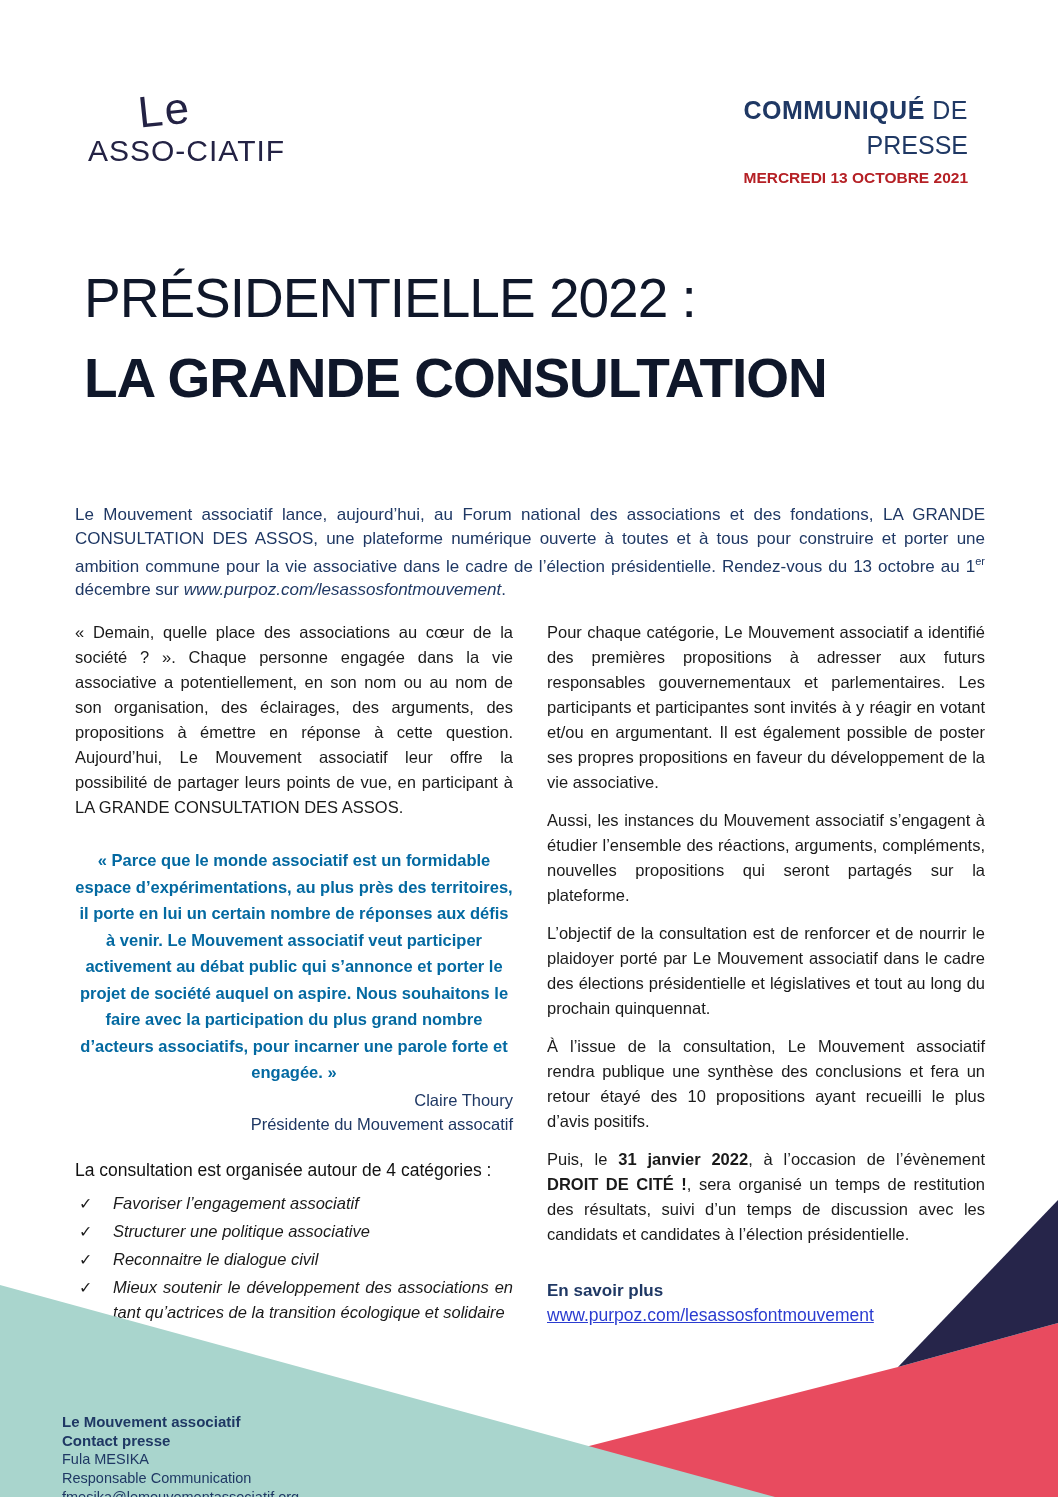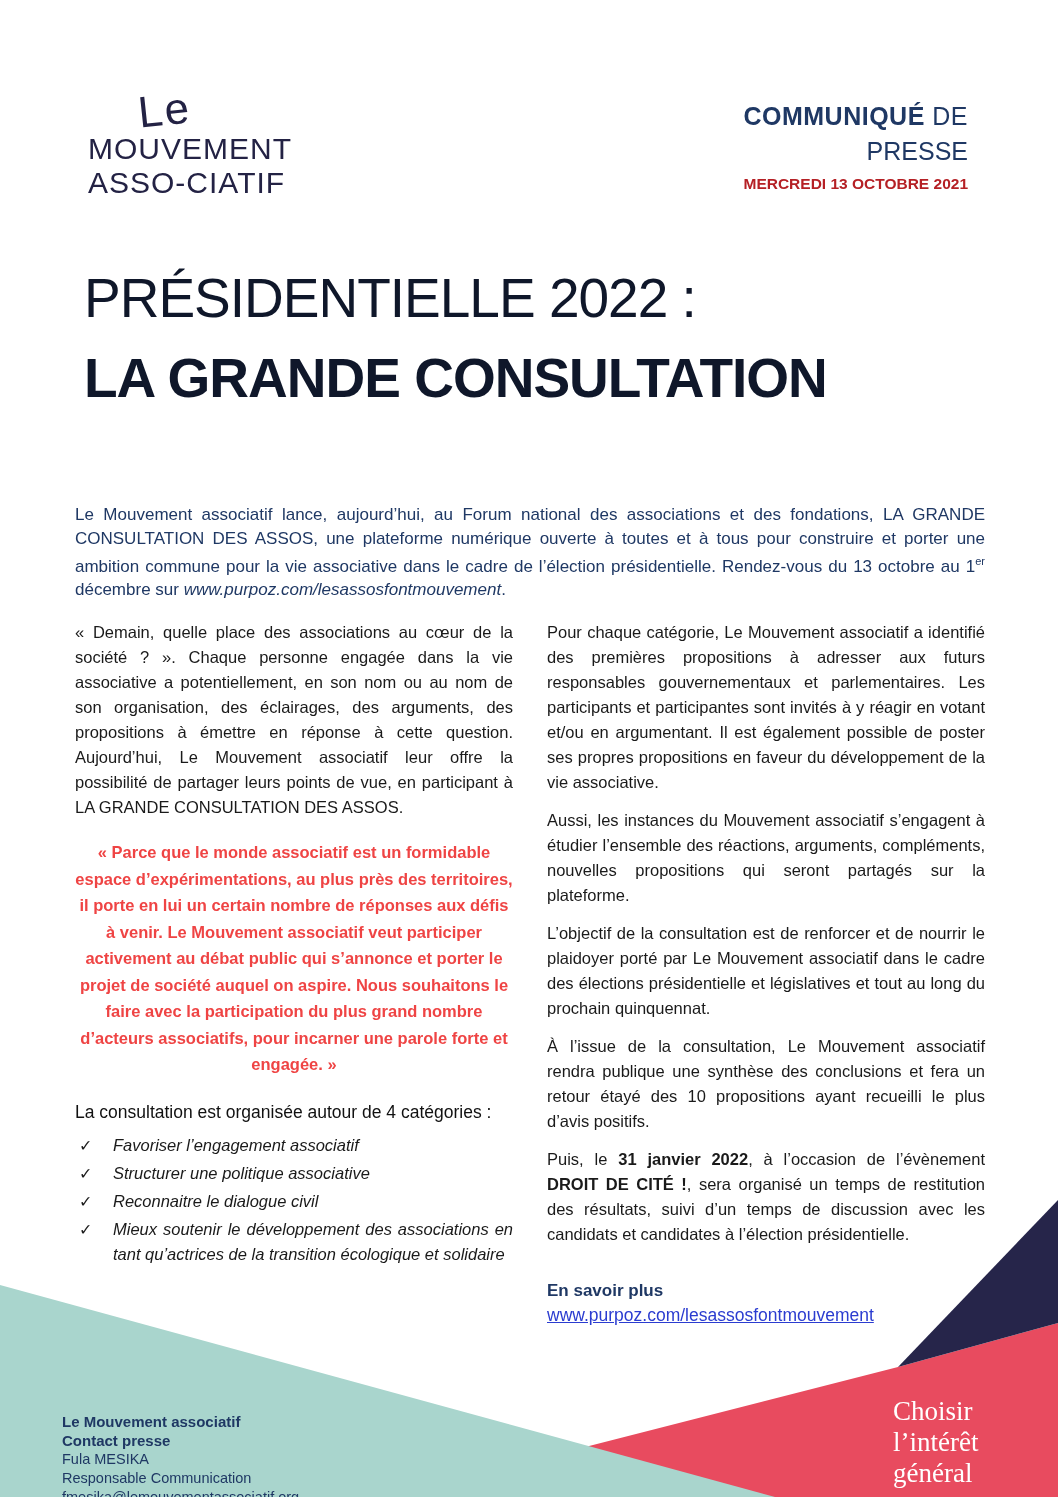--- a/index.html
+++ b/index.html
@@ -10,21 +10,21 @@
     color:#1a1a1a;
   }
 
   
   .logo { position:absolute; left:88px; top:88px; width:250px; color:#232244; line-height:1; }
   .logo-le { display:inline-block; font-size:44px; font-weight:300; margin-left:50px; transform:rotate(-6deg); letter-spacing:2px; }
   .logo-l2 { font-size:30px; font-weight:300; letter-spacing:1px; margin-top:2px; }
   .logo-l3 { font-size:30px; font-weight:300; letter-spacing:1px; margin-top:4px; }
 
   
-  .kicker-wrap { position:absolute; right:90px; top:102px; width:330px; text-align:right; color:#1f3864; }
+  .kicker-wrap { position:absolute; right:90px; top:96px; width:330px; text-align:right; color:#1f3864; }
   .kicker-line1 { font-size:25px; letter-spacing:0.5px; }
   .kicker-line1 b { font-weight:700; }
   .kicker-line2 { font-size:25px; margin-top:6px; font-weight:400; }
   .press-date { margin-top:9px; font-size:15.5px; font-weight:700; color:#b52025; }
 
   
   .main-title { position:absolute; left:84px; top:258px; width:940px; color:#0f172a; }
   .title-l1 { font-size:55px; font-weight:400; letter-spacing:-1px; line-height:80px; }
   .title-l2, .title-l3 { font-size:55px; font-weight:700; letter-spacing:-1px; line-height:80px; }
 
@@ -34,22 +34,22 @@
   .intro sup { font-size:11px; }
   .intro .url { font-style:italic; }
 
   
   .columns { position:absolute; left:75px; top:620px; width:910px; display:flex; gap:34px; }
   .col { width:438px; }
   .para { font-size:16.5px; line-height:25px; text-align:justify; color:#1a1a1a; }
   .para + .para { margin-top:13px; }
   .bold-inline { font-weight:700; }
 
-  .quote { margin-top:19px; font-size:16.5px; line-height:26.5px; font-weight:700;
-           color:#ef4444; text-align:center; }
+  .quote { margin-top:27px; font-size:16.5px; line-height:26.5px; font-weight:700;
+           color:#0369a1; text-align:center; }
   .quote-attrib { margin-top:2px; text-align:right; font-size:16.5px; line-height:24px; color:#1f3864; }
 
   .cat-intro { margin-top:24px; font-size:17.5px; color:#111; }
   .checklist { margin-top:10px; }
   .check-item { display:flex; font-size:16.5px; line-height:25px; font-style:italic; color:#1a1a1a; margin-bottom:3px; }
   .check-item .tick { width:38px; flex:none; font-style:normal; font-size:16px; padding-left:4px; }
   .check-item .txt { text-align:justify; }
 
   .more-label { margin-top:34px; font-size:17px; font-weight:700; color:#1f3864; }
   .more-link { display:inline-block; margin-top:4px; font-size:17.5px; color:#2b3cd0;
@@ -65,21 +65,20 @@
   .tagline { position:absolute; left:893px; top:1396px; color:#ffffff;
              font-family:"Liberation Serif", serif; font-size:27px; line-height:31px; }
 </style>
 </head>
 <body>
 
 <div class="page">
 
   <div class="logo">
     <span class="logo-le">Le</span>
-    <div class="logo-l2">MOUVEMENT</div>
     <div class="logo-l3">ASSO-CIATIF</div>
   </div>
 
   <div class="kicker-wrap">
     <div class="kicker-line1">
       <b>COMMUNIQUÉ</b><span> DE</span>
     </div>
     <div class="kicker-line2">PRESSE</div>
     <div class="press-date">MERCREDI 13 OCTOBRE 2021</div>
   </div>
@@ -90,20 +89,24 @@
   </div>
 
   <p class="intro"><span>Le Mouvement associatif lance, aujourd’hui, au Forum national des associations et des fondations, LA GRANDE CONSULTATION DES ASSOS, une plateforme numérique ouverte à toutes et à tous pour construire et porter une ambition commune pour la vie associative dans le cadre de l’élection présidentielle. Rendez-vous du 13 octobre au 1</span><sup>er</sup><span> décembre sur </span><span class="url">www.purpoz.com/lesassosfontmouvement</span><span>.</span></p>
 
   <div class="columns">
 
     <div class="col">
       <p class="para">« Demain, quelle place des associations au cœur de la société ? ». Chaque personne engagée dans la vie associative a potentiellement, en son nom ou au nom de son organisation, des éclairages, des arguments, des propositions à émettre en réponse à cette question. Aujourd’hui, Le Mouvement associatif leur offre la possibilité de partager leurs points de vue, en participant à LA GRANDE CONSULTATION DES ASSOS.</p>
 
       <div class="quote">« Parce que le monde associatif est un formidable espace d’expérimentations, au plus près des territoires, il porte en lui un certain nombre de réponses aux défis à venir. Le Mouvement associatif veut participer activement au débat public qui s’annonce et porter le projet de société auquel on aspire. Nous souhaitons le faire avec la participation du plus grand nombre d’acteurs associatifs, pour incarner une parole  forte et engagée. »</div>
+      <div class="quote-attrib">
+        <div>Claire Thoury</div>
+        <div>Présidente du Mouvement assocatif</div>
+      </div>
 
       <div class="cat-intro">La consultation est organisée autour de 4 catégories :</div>
 
       <div class="checklist">
         <div class="check-item">
           <span class="tick">✓</span>
           <span class="txt">Favoriser l’engagement associatif</span>
         </div>
         <div class="check-item">
           <span class="tick">✓</span>
@@ -141,19 +144,14 @@
 
   <div class="contact">
     <div class="b">Le Mouvement associatif</div>
     <div class="b">Contact presse</div>
     <div>Fula MESIKA</div>
     <div>Responsable Communication</div>
     <div>fmesika@lemouvementassociatif.org</div>
     <div>01 40 36 80 10</div>
   </div>
 
-  <div class="tagline">
-    <div>Choisir</div>
-    <div>l’intérêt</div>
-    <div>général</div>
-  </div>
 
 </div>
 
 </body></html>

